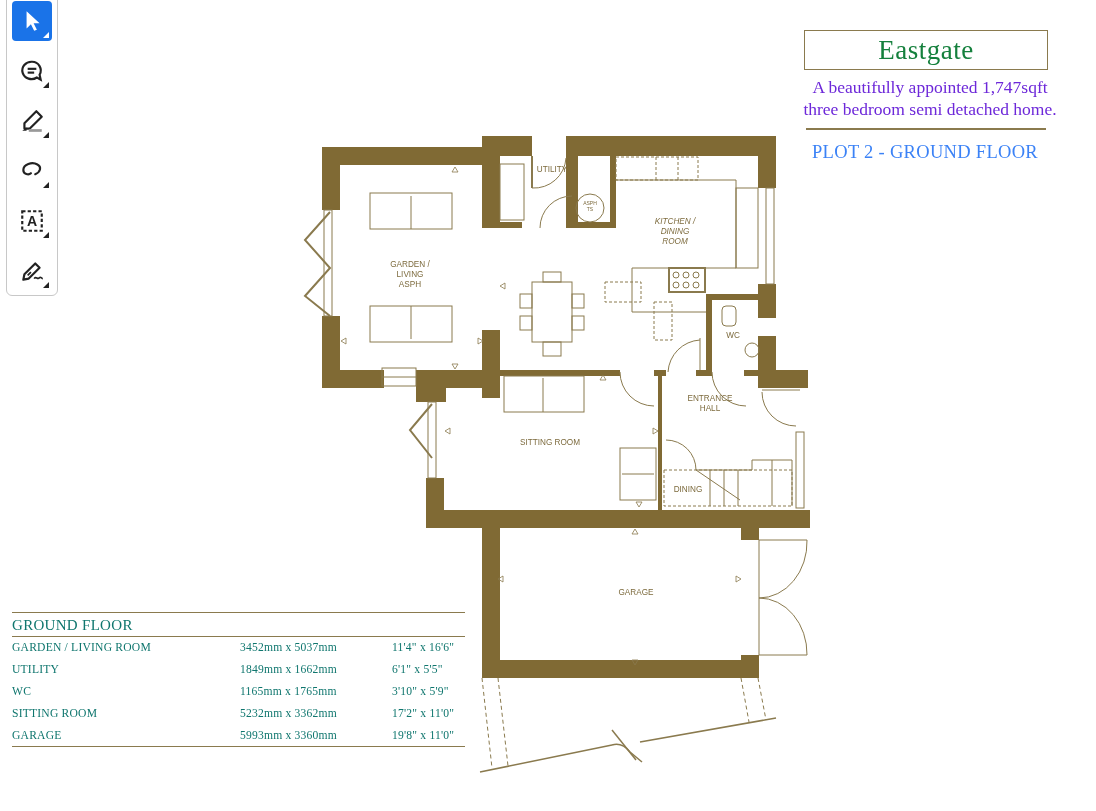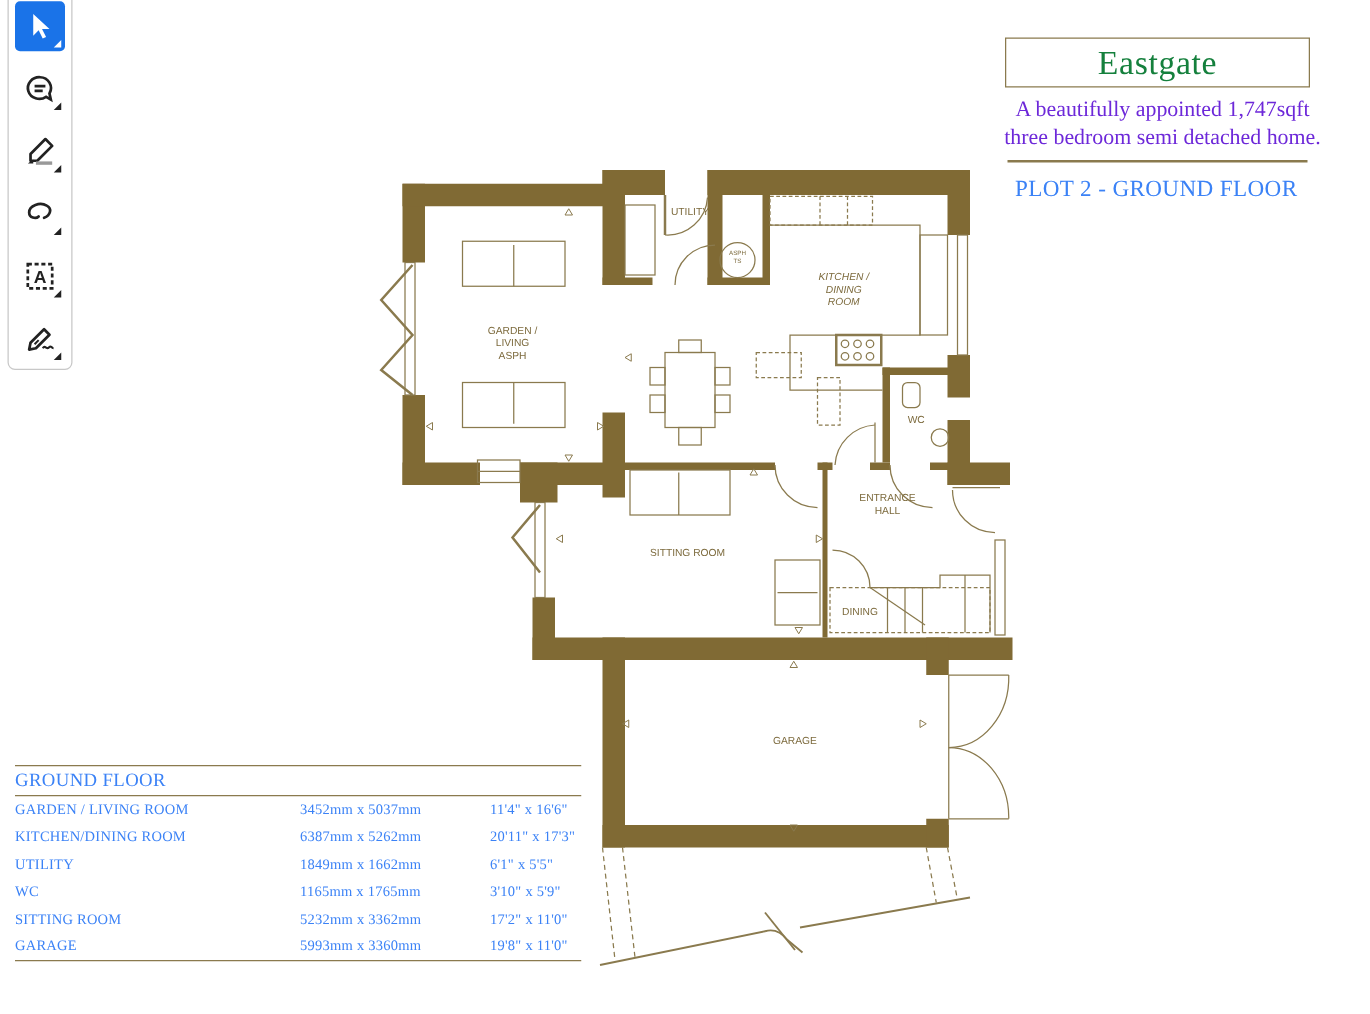--- a/index.html
+++ b/index.html
@@ -9,21 +9,21 @@
   .tool.active { background:#1a73e8; }
   .tool svg { width:26px; height:26px; }
   .tool .corner { position:absolute; right:3px; bottom:3px; width:0; height:0; border-left:6px solid transparent; border-bottom:6px solid #222; }
   .tool.active .corner { border-bottom-color:#fff; }
 
   .title-box { position:absolute; left:804px; top:30px; width:242px; height:38px; border:1.5px solid #8a7a4e; display:flex; align-items:center; justify-content:center; font-size:27px; color:#15803d; letter-spacing:0.5px; }
   .subtitle { position:absolute; left:784px; top:76px; width:292px; text-align:center; font-size:17.5px; line-height:22px; color:#6d28d9; }
   .title-rule { position:absolute; left:806px; top:128px; width:240px; height:1.5px; background:#8a7a4e; }
   .plot-title { position:absolute; left:790px; top:142px; width:270px; text-align:center; font-size:18.5px; color:#3b82f6; letter-spacing:0.3px; }
 
-  .sched { position:absolute; left:12px; top:612px; width:453px; color:#3b82f6; }
+  .sched { position:absolute; left:12px; top:612px; width:453px; color:#0f766e; }
   .sched .rule { height:1px; background:#8a7a4e; }
   .sched .head { font-size:15px; padding:4px 0 2px 0; letter-spacing:0.3px; }
   .sched .row { display:flex; font-size:11.6px; height:21.8px; align-items:center; letter-spacing:0.2px; }
   .sched .c1 { width:228px; }
   .sched .c2 { width:152px; }
   .sched .c3 { flex:1; }
 
   .plan { position:absolute; left:0; top:0; }
   .lbl { position:absolute; font-family:"Liberation Sans", sans-serif; font-size:8.2px; color:#7d6b3e; text-align:center; line-height:10px; white-space:pre; }
 </style>
@@ -249,25 +249,20 @@
 <div class="sched">
   <div class="rule"></div>
   <div class="head">GROUND FLOOR</div>
   <div class="rule"></div>
   <div class="row">
     <span class="c1">GARDEN / LIVING ROOM</span>
     <span class="c2">3452mm x 5037mm</span>
     <span class="c3">11'4" x 16'6"</span>
   </div>
   <div class="row">
-    <span class="c1">KITCHEN/DINING ROOM</span>
-    <span class="c2">6387mm x 5262mm</span>
-    <span class="c3">20'11" x 17'3"</span>
-  </div>
-  <div class="row">
     <span class="c1">UTILITY</span>
     <span class="c2">1849mm x 1662mm</span>
     <span class="c3">6'1" x 5'5"</span>
   </div>
   <div class="row">
     <span class="c1">WC</span>
     <span class="c2">1165mm x 1765mm</span>
     <span class="c3">3'10" x 5'9"</span>
   </div>
   <div class="row">

